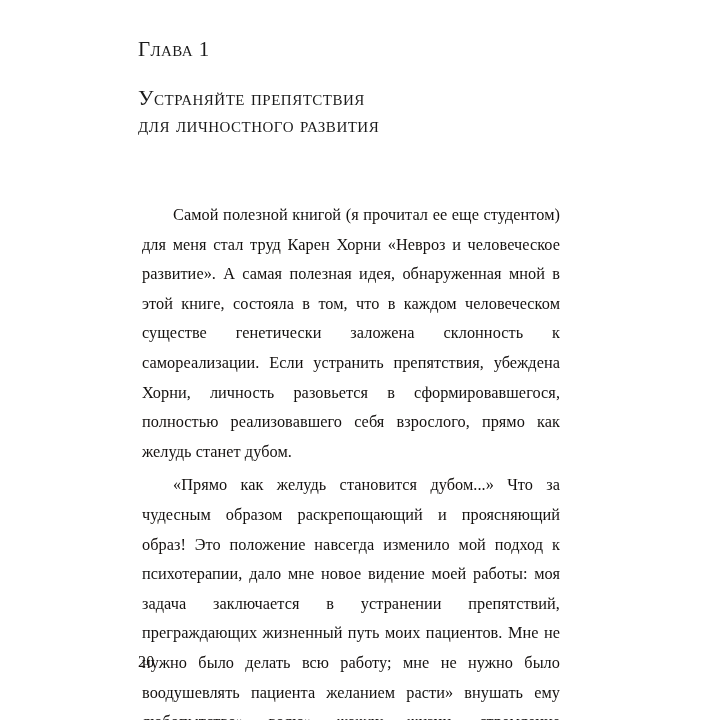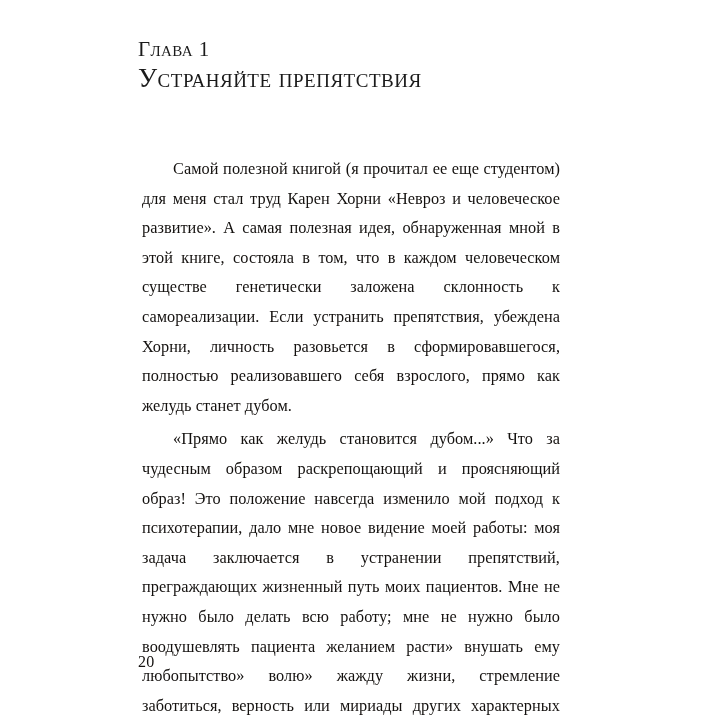--- a/index.html
+++ b/index.html
@@ -33,22 +33,22 @@
   }
   .chapter-label {
     font-size: 21px;
     line-height: 26px;
     letter-spacing: 0.4px;
     color: #1a1a1a;
     font-variant: small-caps;
     white-space: pre;
   }
   .chapter-title {
-    margin-top: 3px;
-    font-size: 27px;
+    margin-top: 22px;
+    font-size: 22px;
     line-height: 27px;
     letter-spacing: 0.5px;
     color: #1a1a1a;
     font-variant: small-caps;
   }
   .chapter-title .tline {
     display: block;
     white-space: pre;
   }
 
@@ -88,20 +88,21 @@
 <body>
 
 <div class="page">
 
   <div class="content">
 
     <div class="chapter-head">
       <div class="chapter-label">Глава 1</div>
       <div class="chapter-title">
         <span class="tline">Устраняйте препятствия</span>
+        <span class="tline">для личностного развития</span>
       </div>
     </div>
 
     <div class="body-text">
       <p>Самой полезной книгой (я прочитал ее еще студентом) для меня стал труд Карен Хорни «Невроз и человеческое развитие». А самая полезная идея, обнаруженная мной в этой книге, состояла в том, что в каждом человеческом существе генетически заложена склонность к самореализации. Если устранить препятствия, убеждена Хорни, личность разовьется в сформировавшегося, полностью реализовавшего себя взрослого, прямо как желудь станет дубом.</p>
       <p class="last-line-justify">«Прямо как желудь становится дубом...» Что за чудесным образом раскрепощающий и проясняющий образ! Это положение навсегда изменило мой подход к психотерапии, дало мне новое видение моей работы: моя задача заключается в устранении препятствий, преграждающих жизненный путь моих пациентов. Мне не нужно было делать всю работу; мне не нужно было воодушевлять пациента желанием расти» внушать ему любопытство» волю» жажду жизни, стремление заботиться, верность или мириады других характерных черт, которые и делают нас действительно жи-</p>
     </div>
 
   </div>
 

